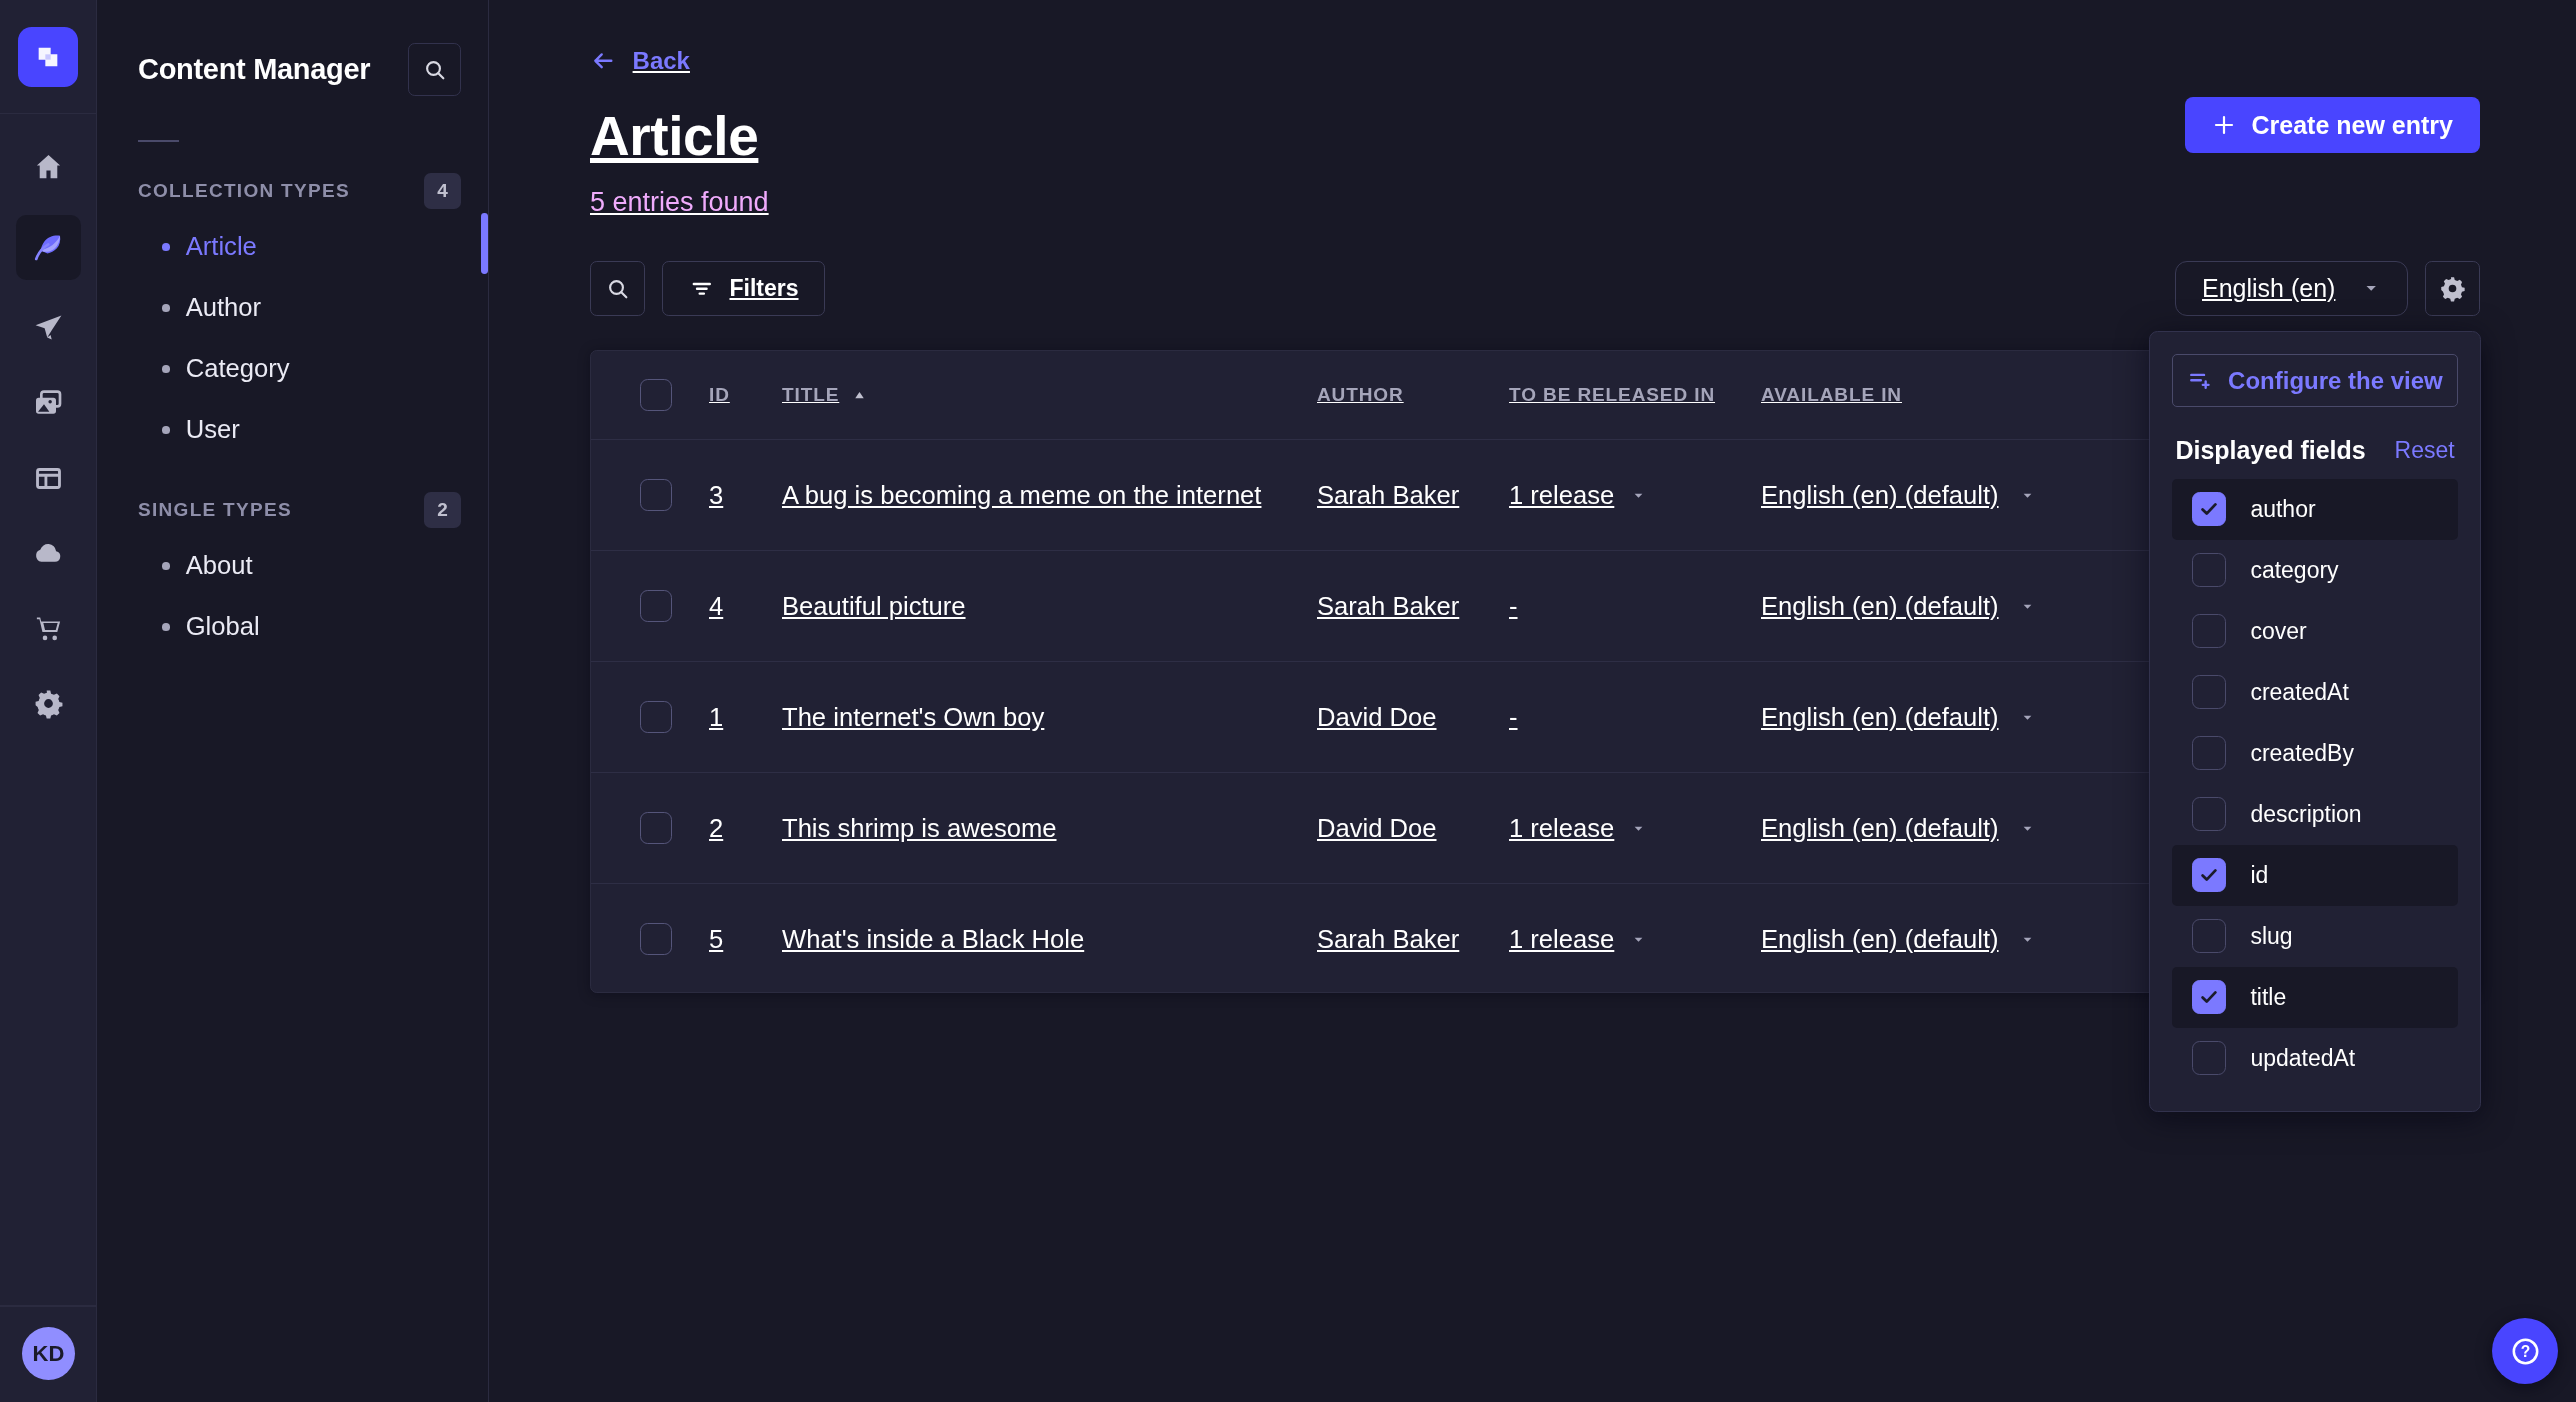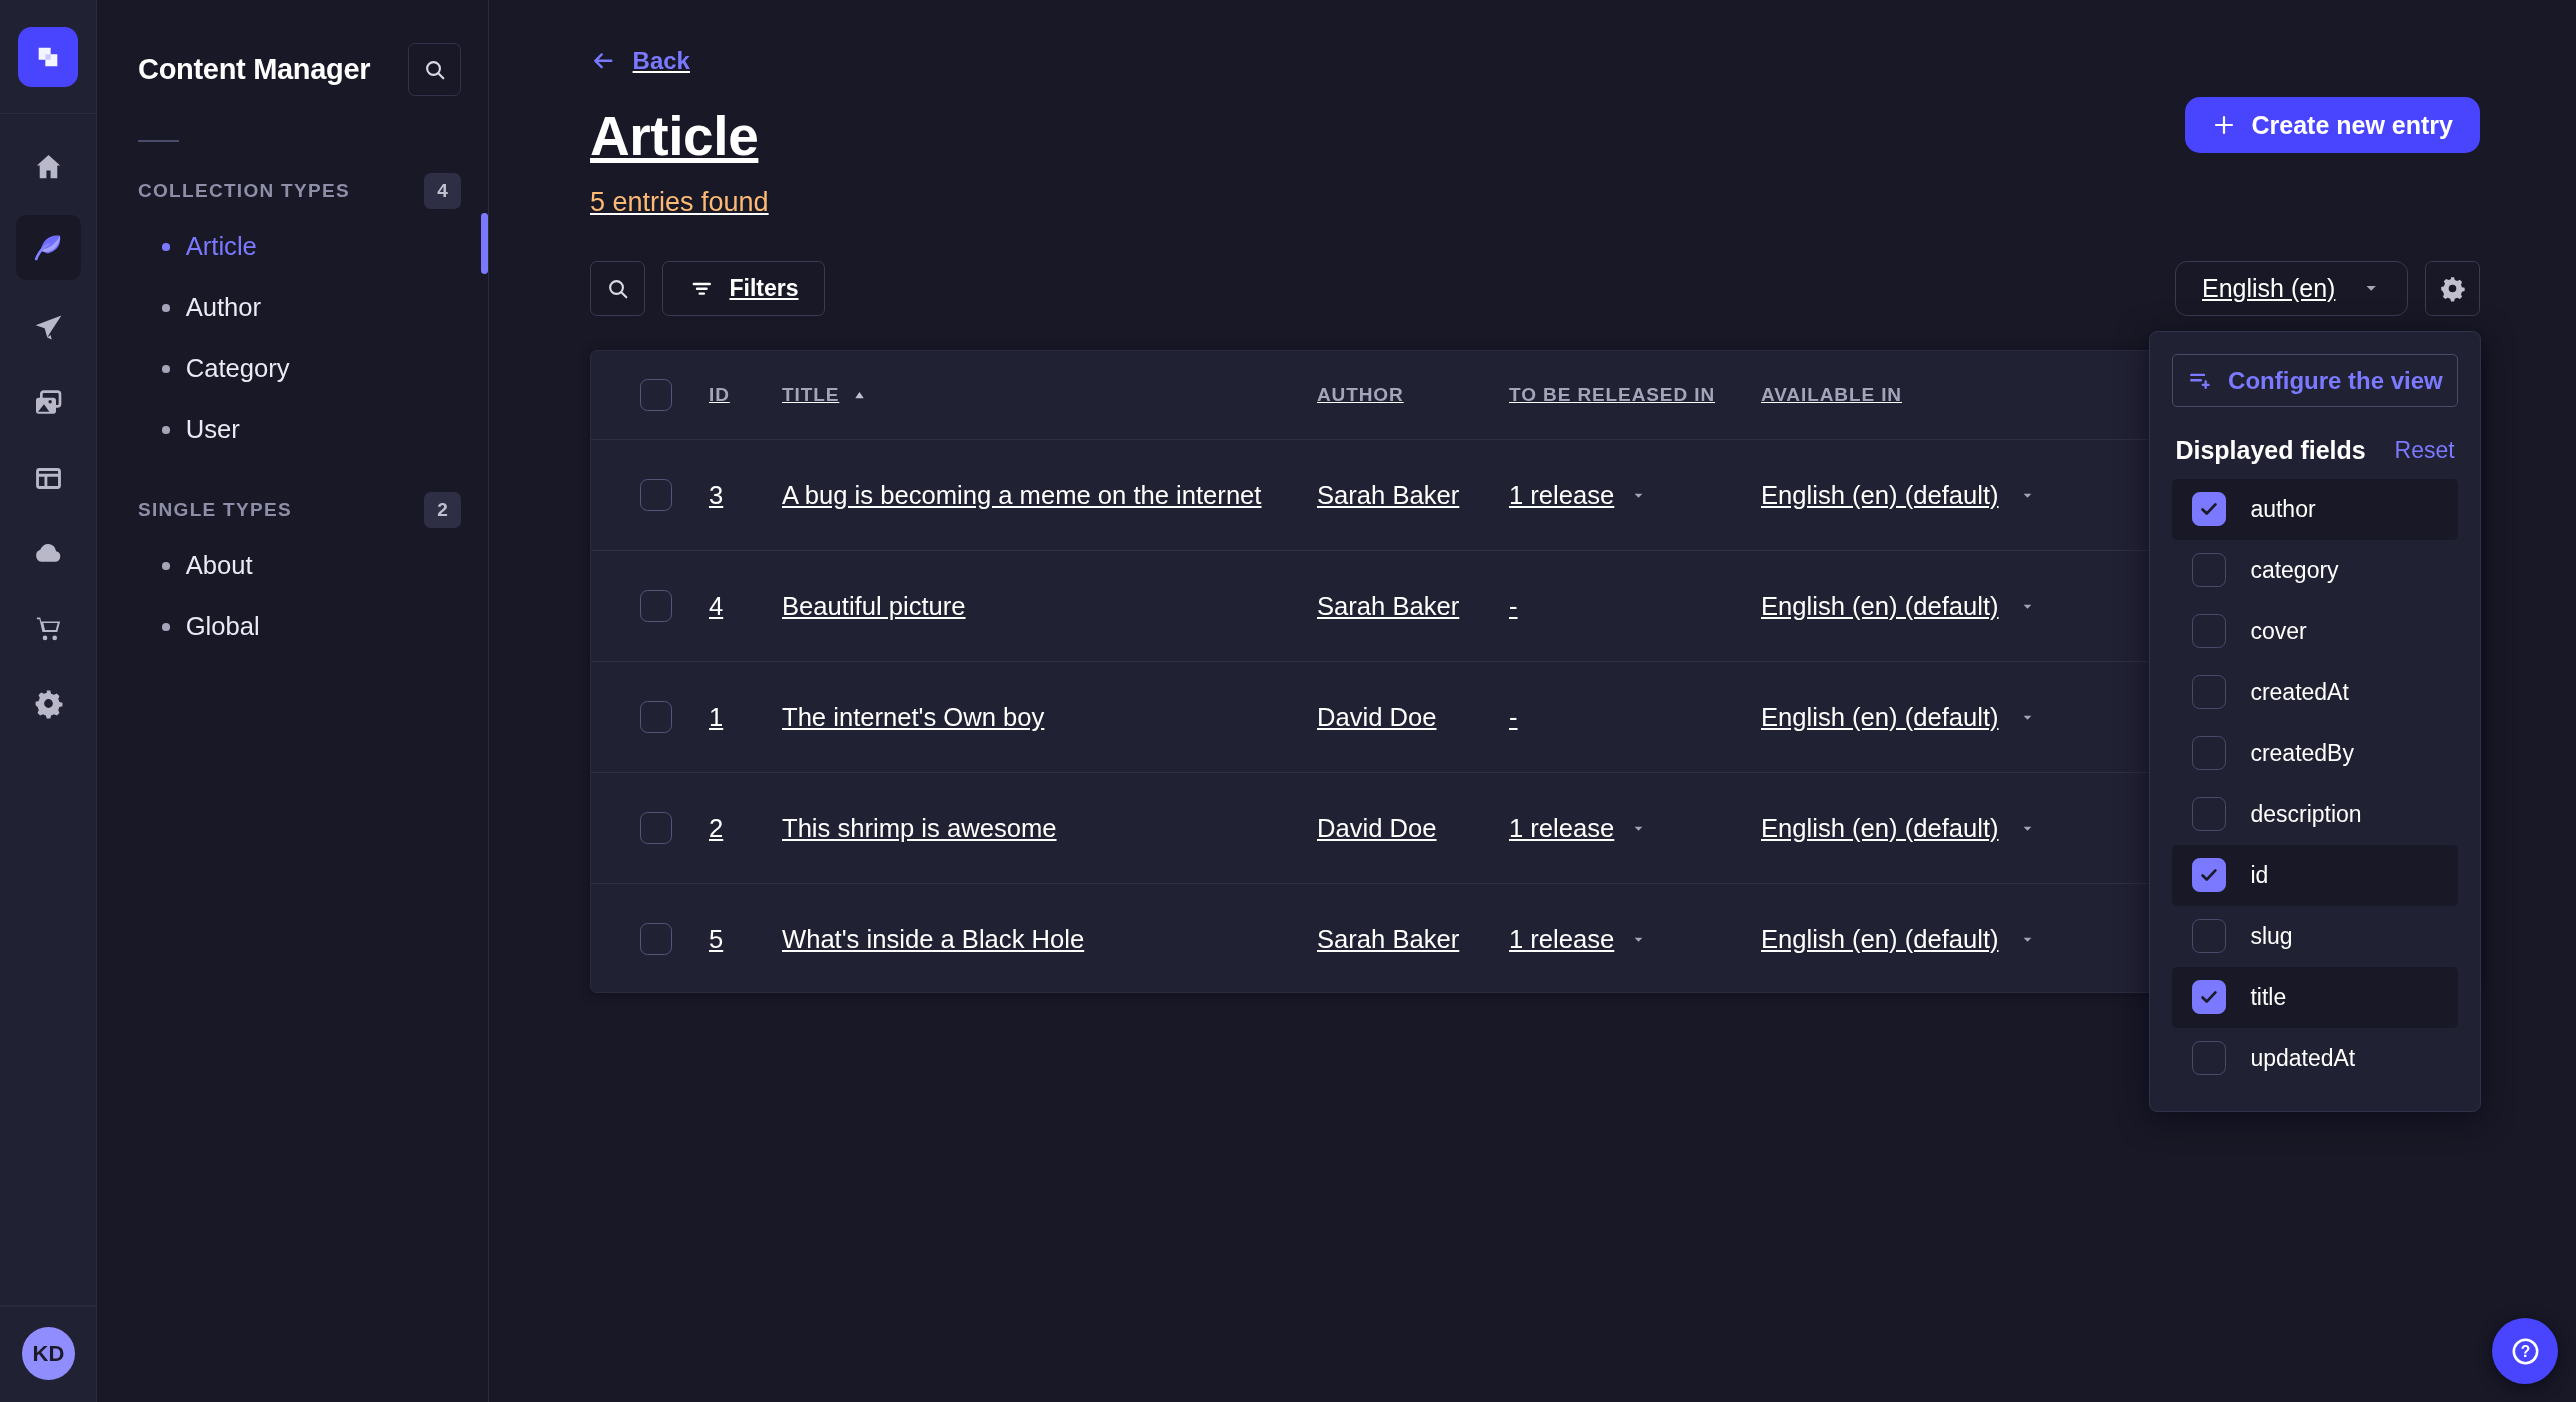--- a/index.html
+++ b/index.html
@@ -56,23 +56,23 @@
   .nav-item.active .dot { background:#7b79ff; }
   .subnav-thumb { position:absolute; top:213px; right:0; width:6.8px; height:61px;
           background:#7b79ff; border-radius:3.4px; }
 
   
   .main { flex:1; position:relative; padding:0 96px 0 101px;text-decoration:underline; }
   .back-row { margin-top:47px; display:flex; align-items:center; gap:17px;
           color:#7b79ff; font-size:24px; font-weight:600; width:max-content; }
   .page-title { margin-top:29px; font-size:55px; font-weight:700;
           letter-spacing:-0.4px; }
-  .page-subtitle { margin-top:19px; font-size:27px; color:#fdba74; }
+  .page-subtitle { margin-top:19px; font-size:27px; color:#f0abfc; }
   .create-btn { position:absolute; top:97px; right:96px; height:56px;
-          background:#4945ff; border-radius:15px; display:flex; align-items:center;
+          background:#4945ff; border-radius:8px; display:flex; align-items:center;
           gap:15.3px; padding:0 27px; font-size:25px; font-weight:600; color:#fff; }
 
   .toolbar { margin-top:43px; display:flex; align-items:center; }
   .tool-group { display:flex; align-items:center; gap:17px; }
   .tool-right { margin-left:auto; display:flex; align-items:center; gap:17px; }
   .tool-icon-btn { width:55px; height:55px; border:1.7px solid #3a3a55;
           border-radius:6.8px; display:flex; align-items:center;
           justify-content:center; color:#d9d9e3; background:transparent; }
   .filters-btn { height:55px; border:1.7px solid #3a3a55; border-radius:6.8px;
           display:flex; align-items:center; gap:15.3px; padding:0 25.6px;

